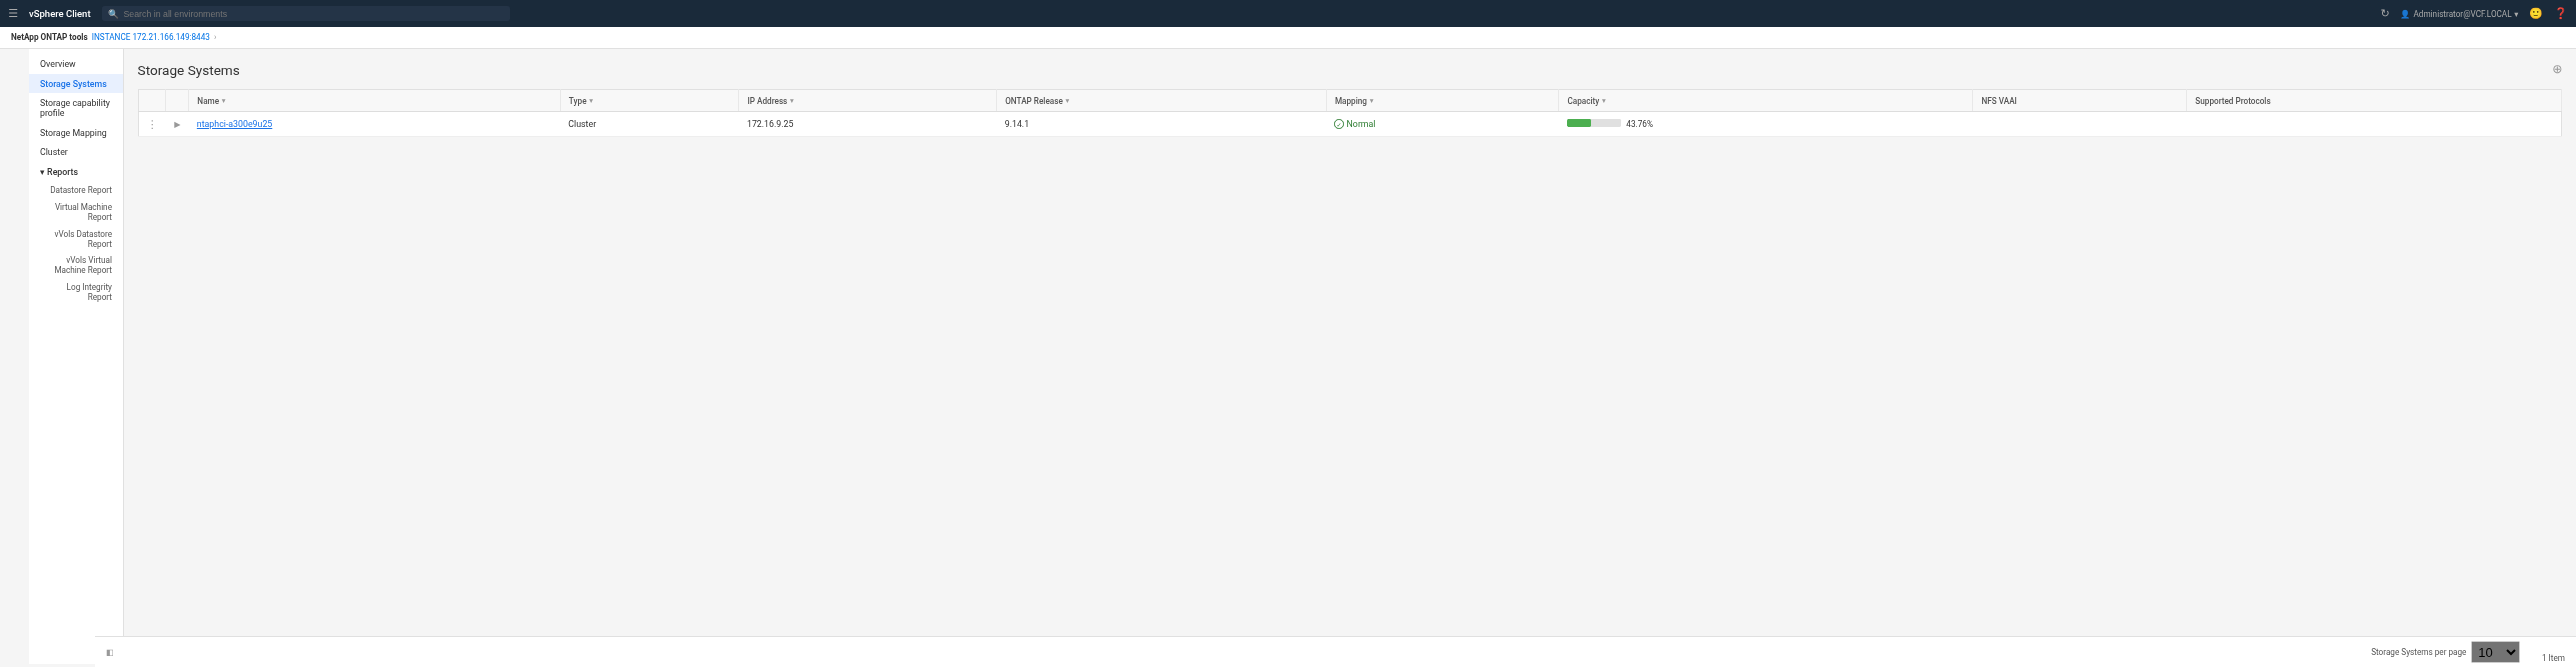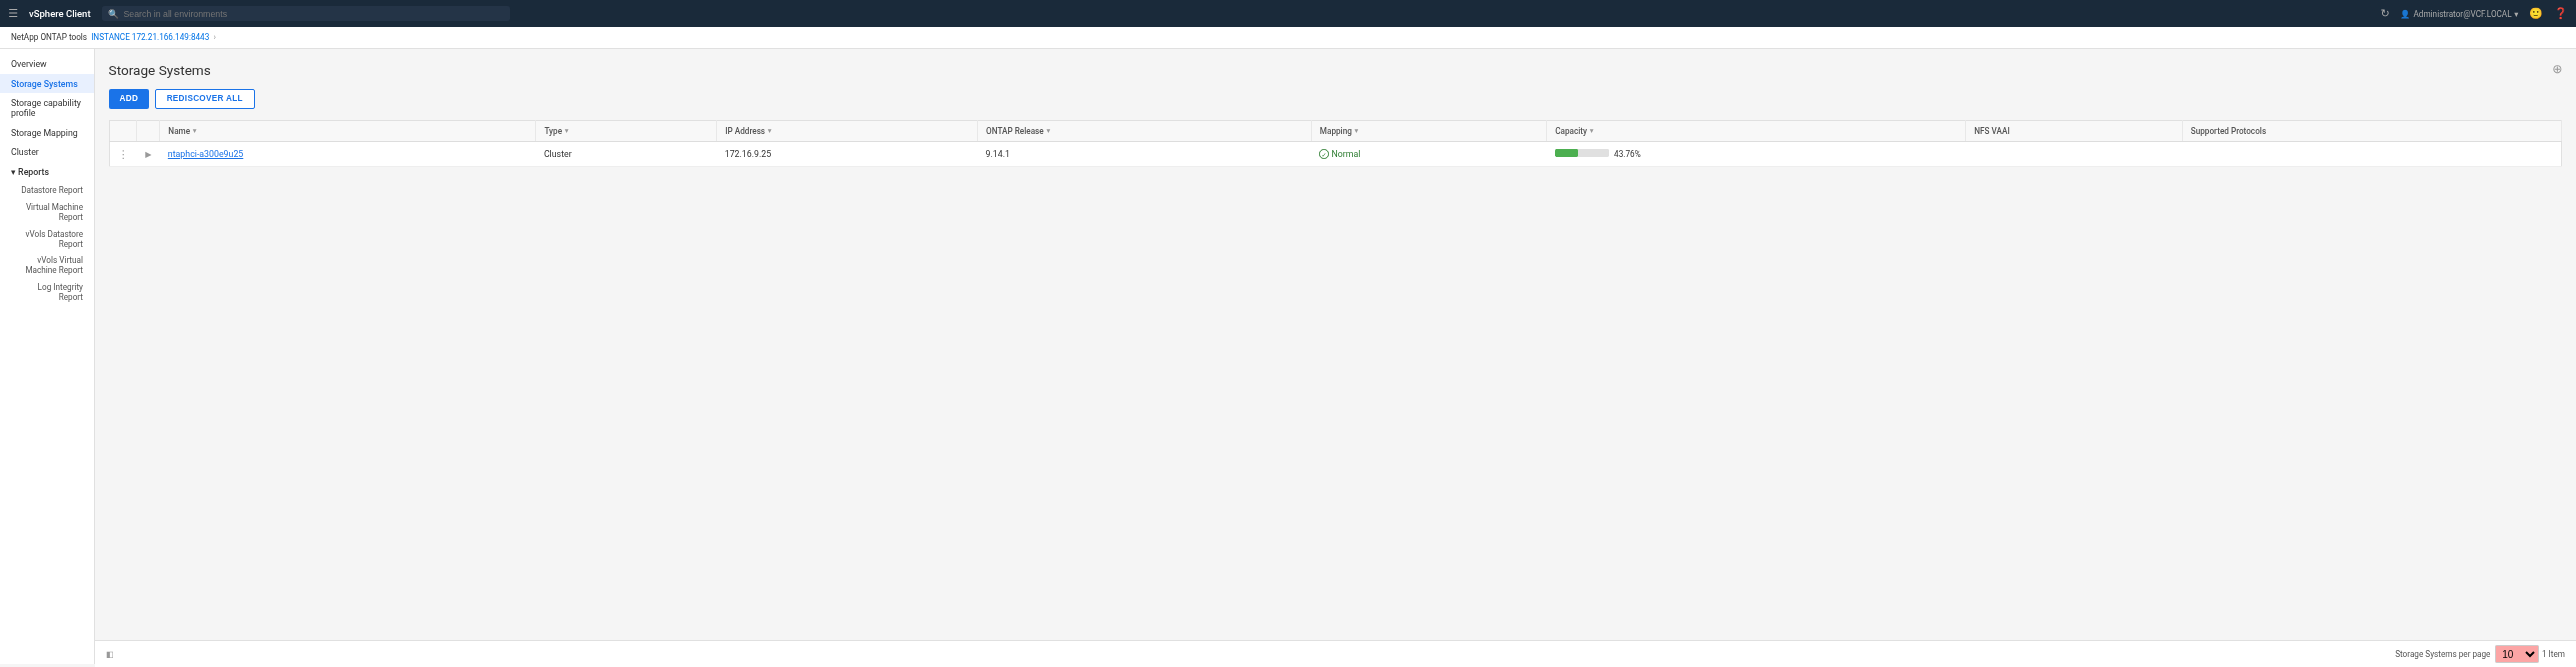--- a/index.html
+++ b/index.html
@@ -49,28 +49,29 @@
     
     .breadcrumb-bar {
       background: #fff;
       border-bottom: 0.7px solid #e0e0e0;
       padding: 5.4px 11px;
       font-size: 8.2px;
       display: flex;
       align-items: center;
       gap: 4.1px;
     }
-    .breadcrumb-bar .brand-name { font-weight: 400; color: #333; }
+    .breadcrumb-bar .brand-name { font-weight: 700; color: #333; }
     .breadcrumb-bar .instance-link { color: #0073e6; cursor: pointer; }
     .breadcrumb-bar .chevron { color: #999; }
 
     
     .main-layout {
       display: flex;
       height: calc(100vh - 27px - 25px);
+      margin-left: 29px;
     }
 
     
     .sidebar {
       width: 95px;
       background: #fff;
       border-right: 0.7px solid #e0e0e0;
       padding: 5.4px 0;
       flex-shrink: 0;
       overflow-y: auto;
@@ -223,28 +224,28 @@
       background: #fff;
       border-top: 0.7px solid #e0e0e0;
       padding: 4.1px 11px;
       display: flex;
       align-items: center;
       justify-content: space-between;
       font-size: 8.2px;
       color: #555;
     }
     .footer-left { display: flex; align-items: center; }
-    .footer-right { display: flex; align-items: center; gap: 3px; }
+    .footer-right { display: flex; align-items: flex-end; gap: 22px; }
     .footer-per-page { display: flex; align-items: center; gap: 4.1px; }
     .footer-select {
       border: 0.7px solid #ccc;
       padding: 1.4px 2.7px;
       border-radius: 1.4px;
-      font-size: 10px;
-      background: #fca5a5;
+      font-size: 13px;
+      background: #737373;
     }
     .filter-icon { color: #999; font-size: 7.5px; cursor: pointer; }
     .top-right-help {
       position: absolute;
       top: 13.6px;
       right: 13.6px;
       color: #999;
       font-size: 12.2px;
       cursor: pointer;
     }
@@ -302,24 +303,20 @@
     <div class="sidebar-sub-item">Datastore Report</div>
     <div class="sidebar-sub-item">Virtual Machine Report</div>
     <div class="sidebar-sub-item">vVols Datastore Report</div>
     <div class="sidebar-sub-item">vVols Virtual Machine Report</div>
     <div class="sidebar-sub-item">Log Integrity Report</div>
   </div>
 
   <div class="content-area">
     <h1 class="page-title">Storage Systems</h1>
 
-    <div class="toolbar">
-      <button class="btn-add">ADD</button>
-      <button class="btn-rediscover">REDISCOVER ALL</button>
-    </div>
 
     <table class="data-table">
       <thead>
         <tr>
           <th class="col-actions"></th>
           <th class="col-expand"></th>
           <th>
             <div class="th-inner">
               <span>Name</span>
               <span class="filter-icon">▾</span>

